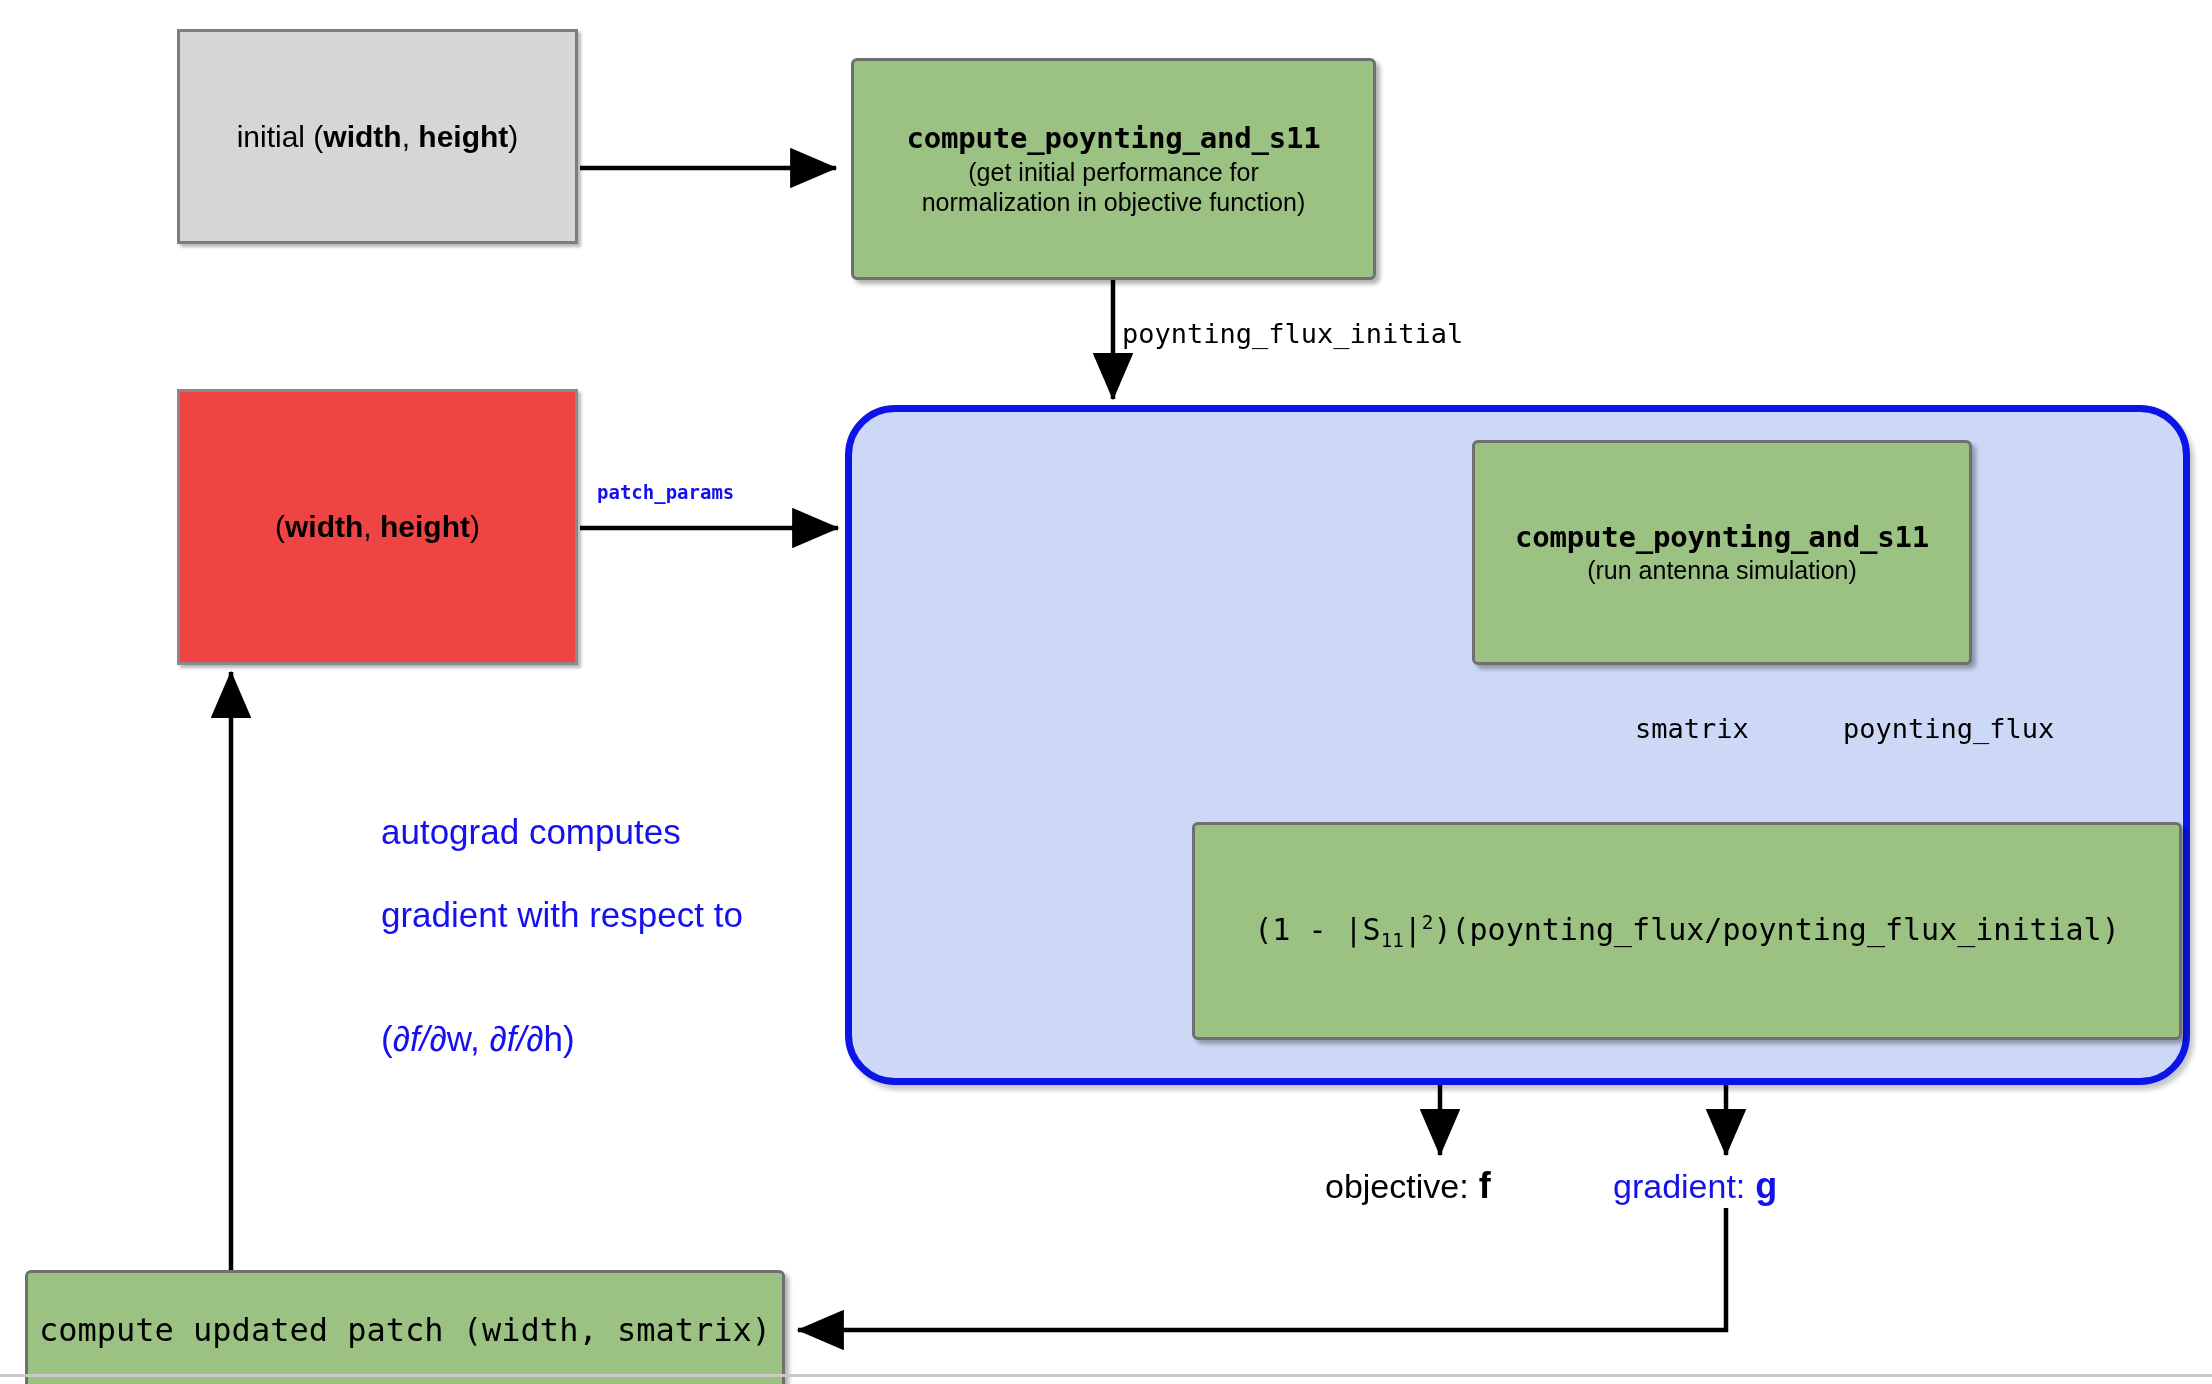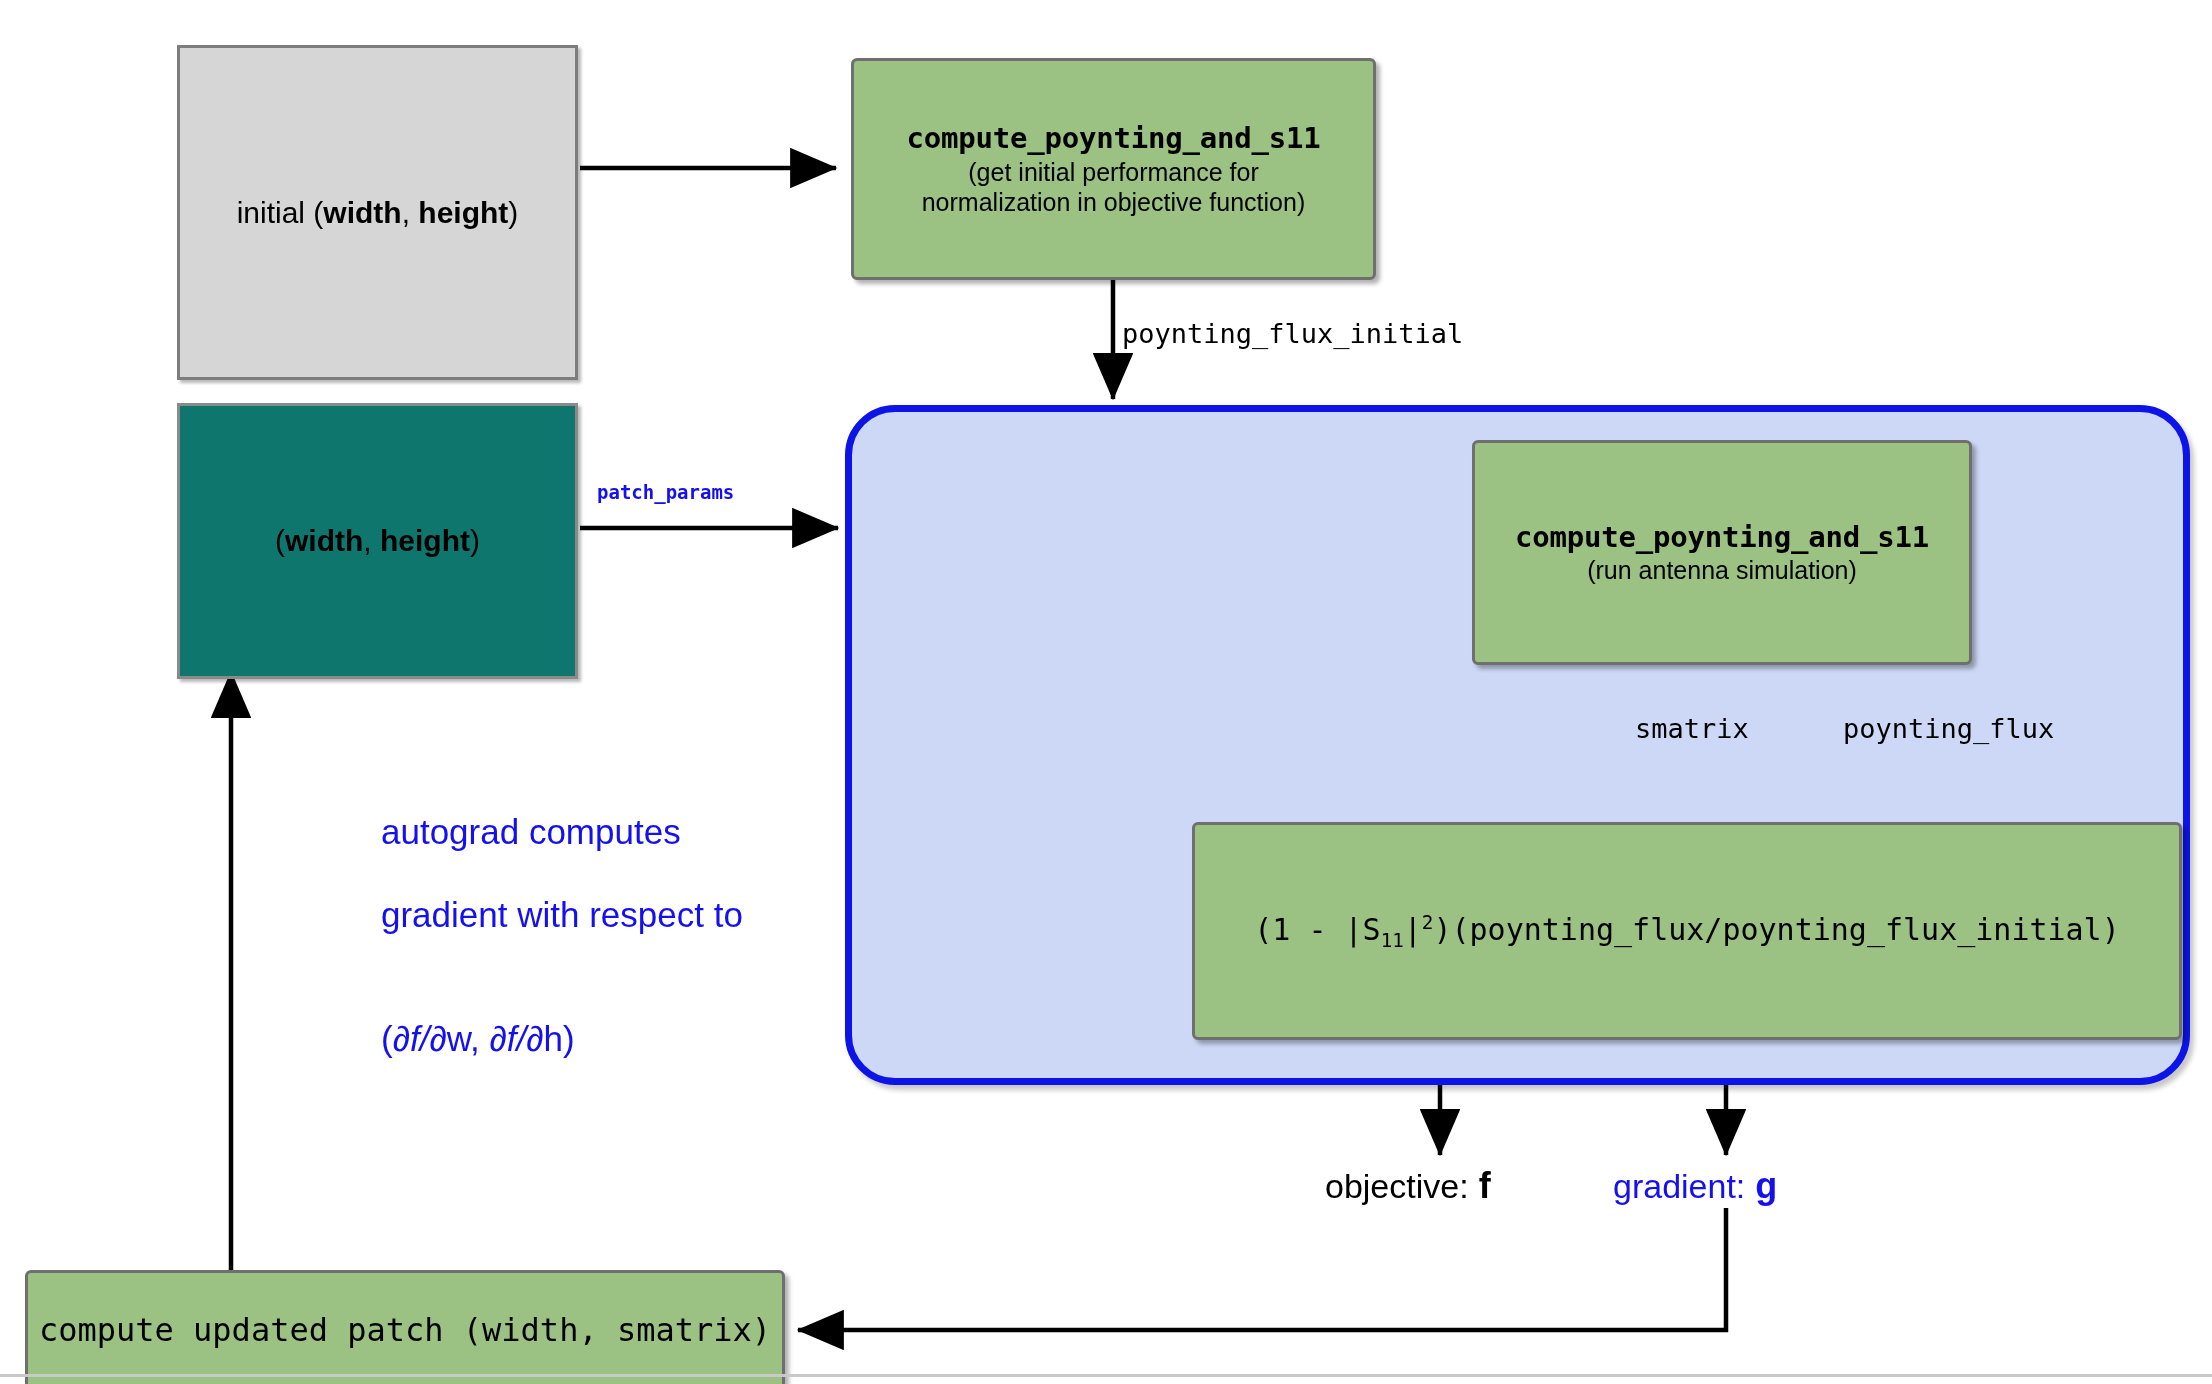--- a/index.html
+++ b/index.html
@@ -30,24 +30,23 @@
     align-items: center;
     justify-content: center;
     text-align: center;
   }
   .node-gray {
     background: #d6d6d6;
     border: 3px solid #7d7d7d;
     box-shadow: 3px 3px 3px rgba(0,0,0,0.28);
   }
   .node-yellow {
-    background: #0f766e;
+    background: #ef4444;
     border: 3px solid #8a8a8a;
     box-shadow: 3px 3px 3px rgba(0,0,0,0.28);
-    margin-top: 14px;
   }
   .node-green {
     background: #9bc183;
     border: 3px solid #6f6f6f;
     border-radius: 6px;
     box-shadow: 4px 4px 4px rgba(0,0,0,0.30);
   }
   .node-blue-container {
     background: #ccd8f5;
     border: 7px solid #0c14e8;
@@ -160,21 +159,21 @@
 
     <path d="M1440,1040 L1440,1155" stroke="#000" stroke-width="4.5" fill="none" marker-end="url(#arrowBlack)"></path>
 
     <path d="M1726,1040 L1726,1155" stroke="#000" stroke-width="4.5" fill="none" marker-end="url(#arrowBlack)"></path>
 
     <path d="M1726,1208 L1726,1330 L798,1330" stroke="#000" stroke-width="4.5" fill="none" marker-end="url(#arrowBlack)"></path>
 
     <path d="M231,1288 L231,672" stroke="#000" stroke-width="4.5" fill="none" marker-end="url(#arrowBlack)"></path>
   </svg>
 
-  <div class="node node-gray" style="left:177px; top:29px; width:401px; height:335px;margin-top:16px;">
+  <div class="node node-gray" style="left:177px; top:29px; width:401px; height:215px;">
     <div class="t-box-plain">
       <span>initial (</span><b>width</b><span>, </span><b>height</b><span>)</span>
     </div>
   </div>
 
   <div class="node node-green" style="left:851px; top:58px; width:525px; height:222px;">
     <div class="t-title mono">compute_poynting_and_s11</div>
     <div class="t-sub lbl-plain">(get initial performance for</div>
     <div class="t-sub lbl-plain">normalization in objective function)</div>
   </div>

